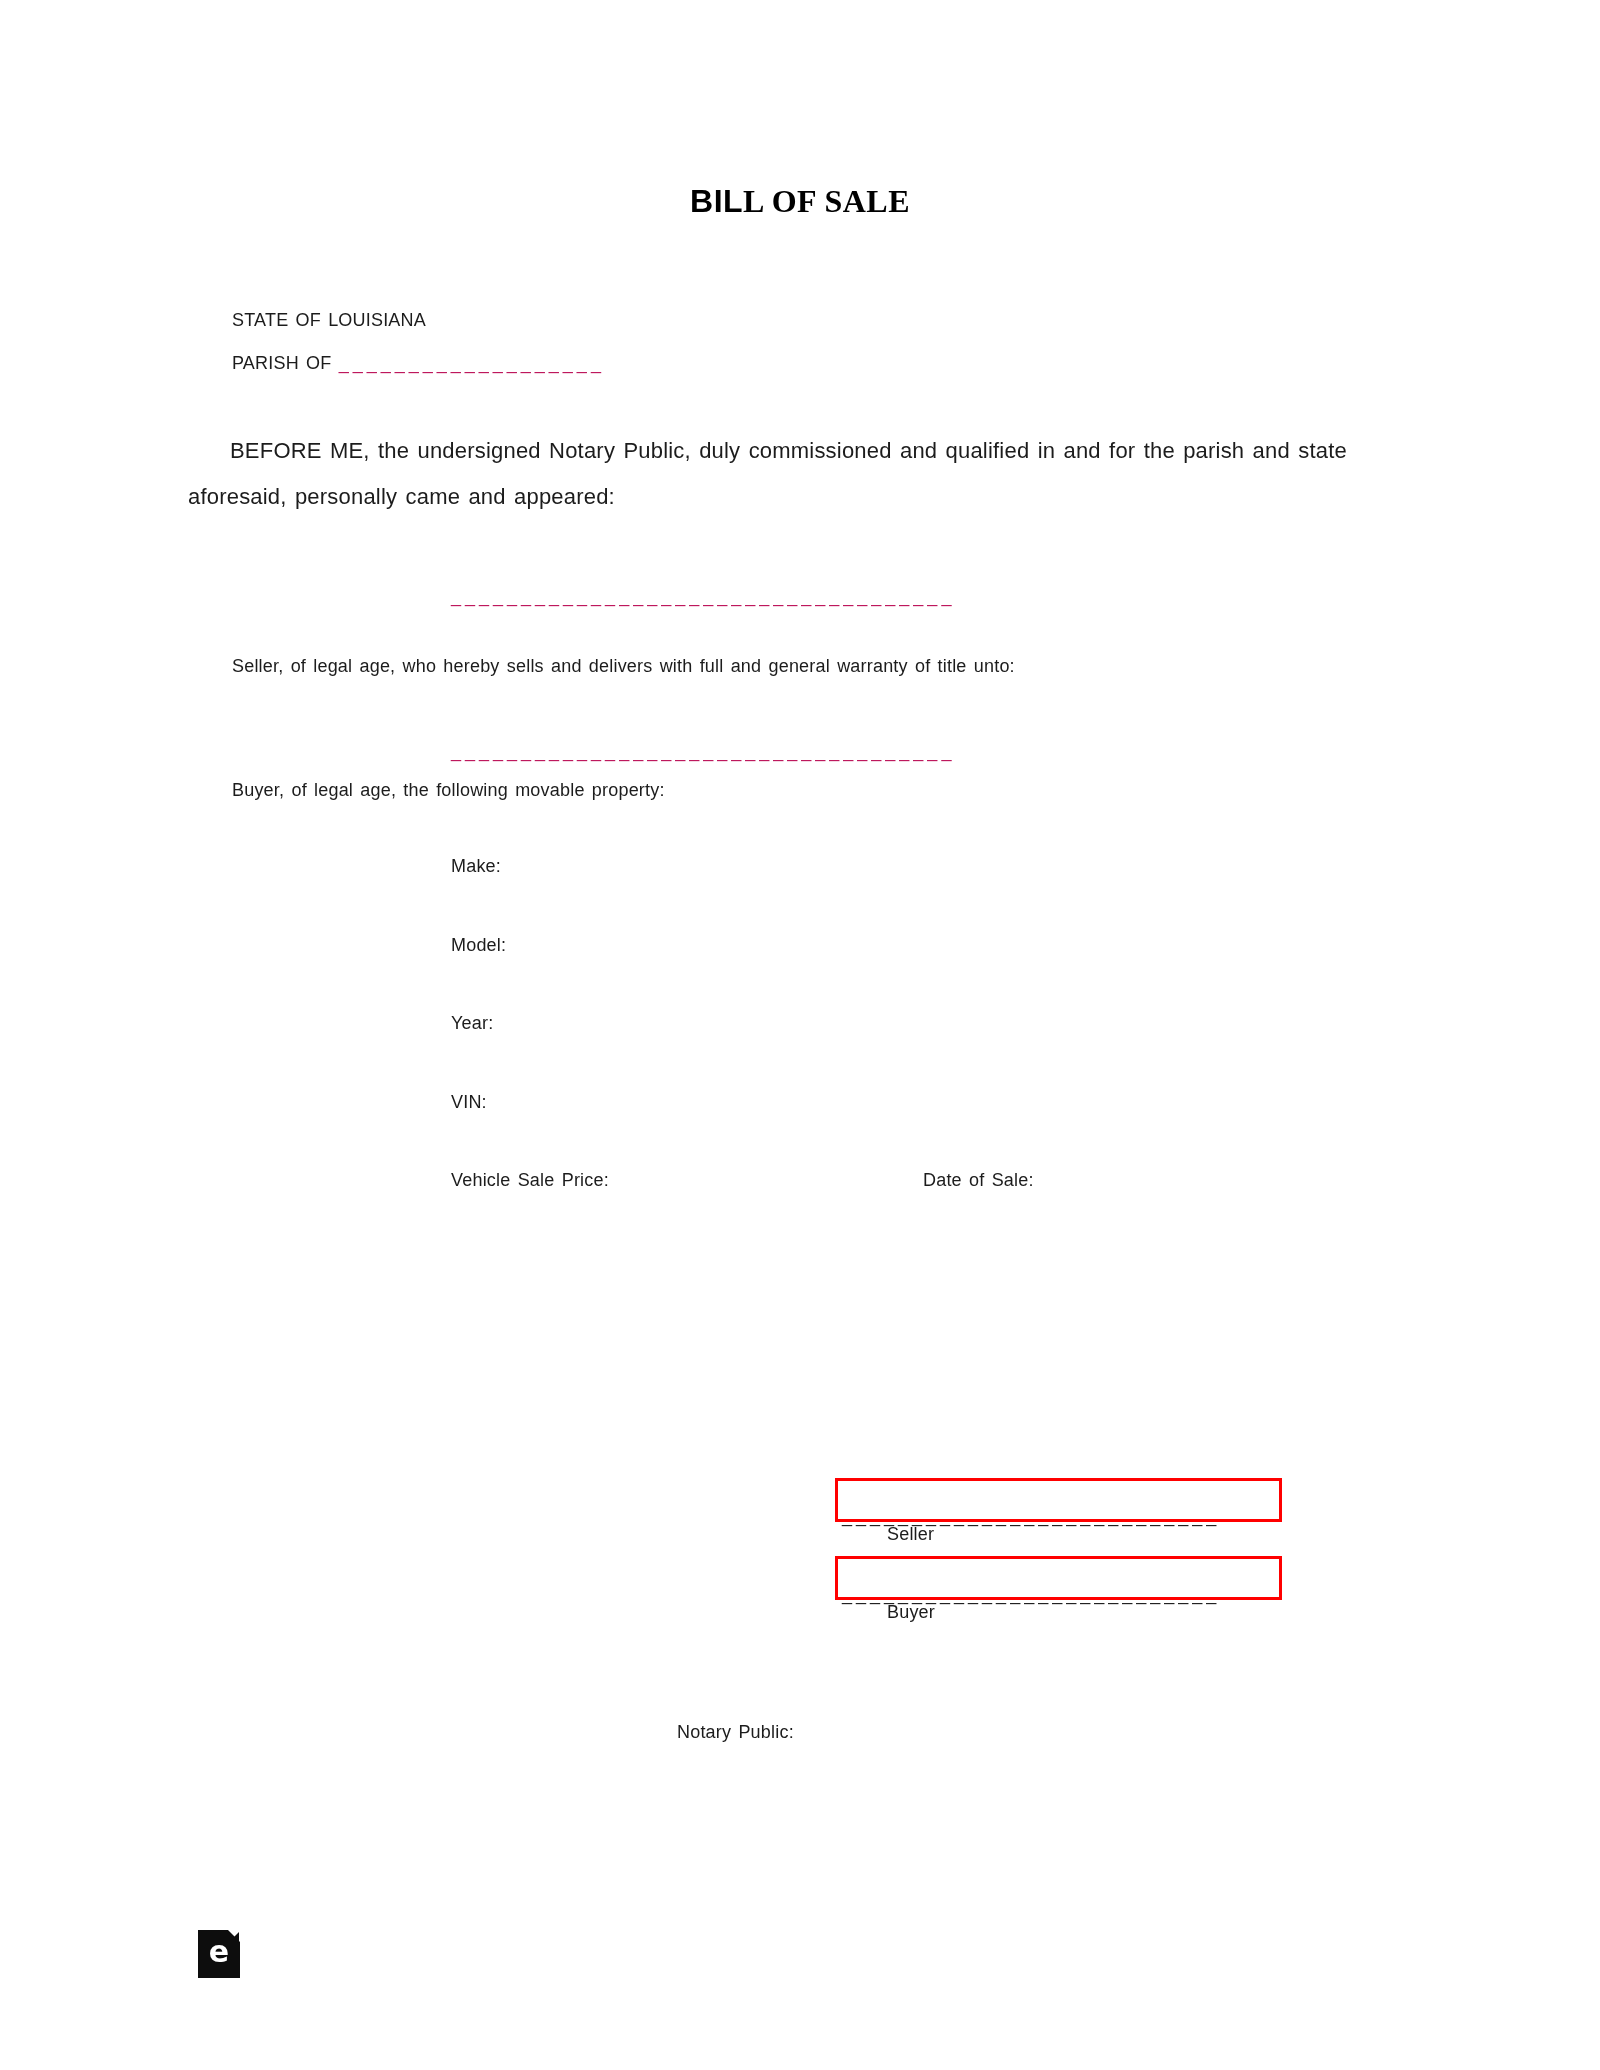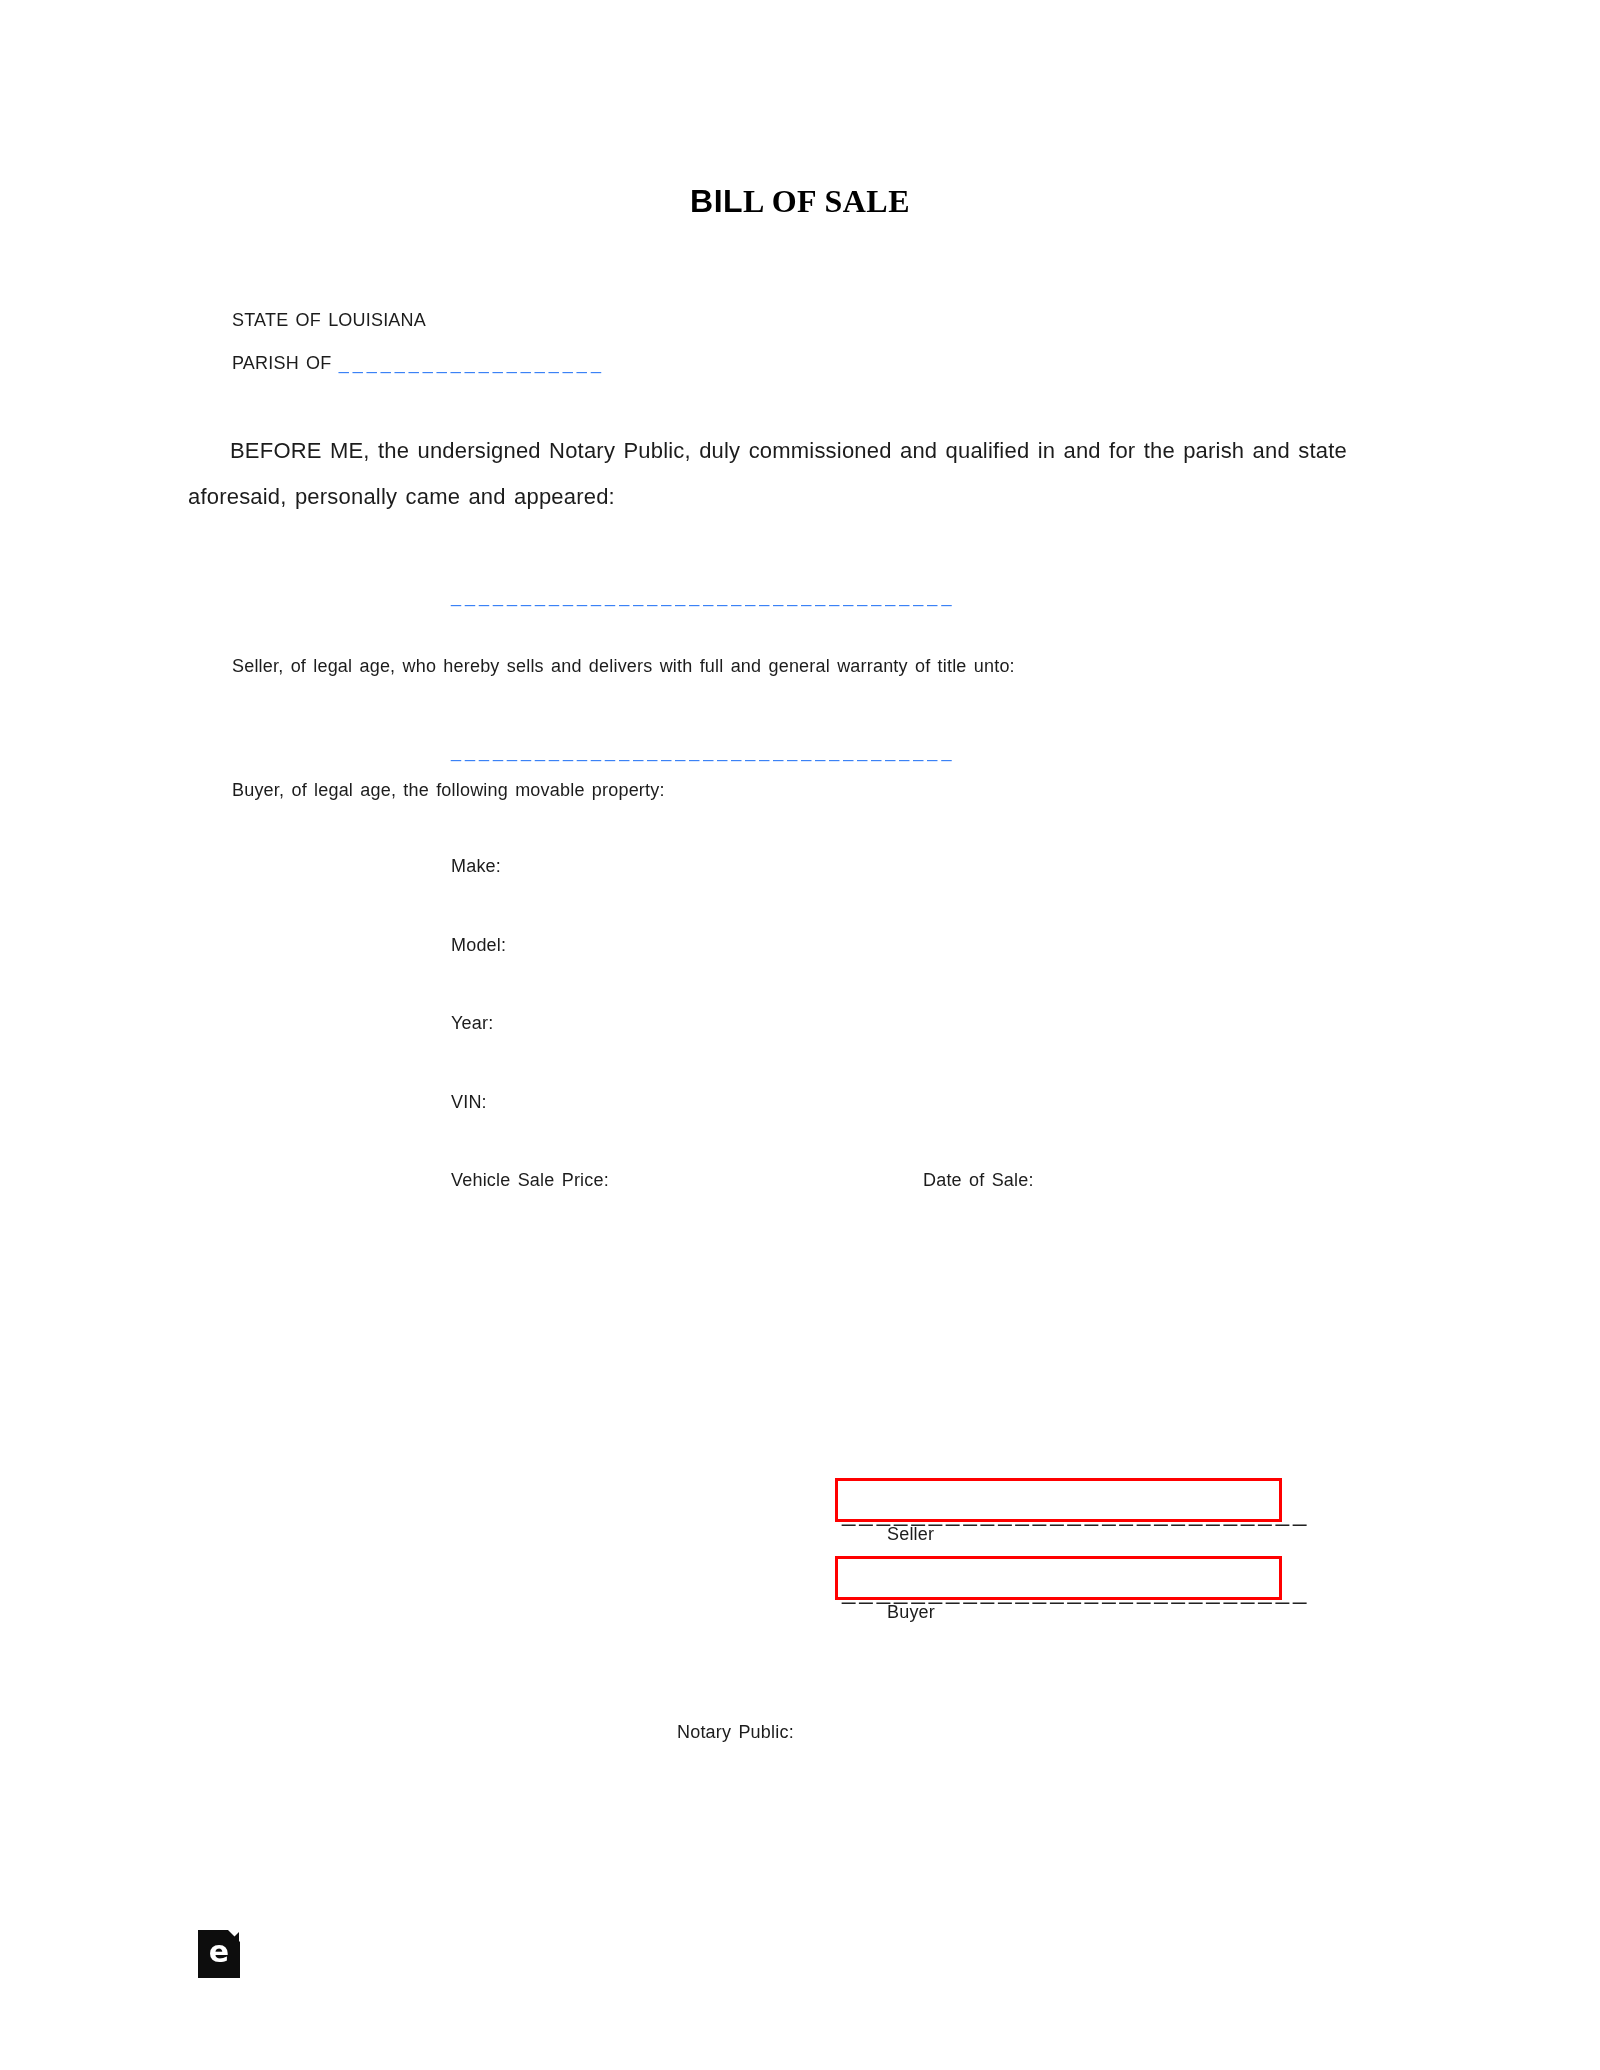--- a/index.html
+++ b/index.html
@@ -40,32 +40,32 @@
   .para {
     font-size: 22px;
     letter-spacing: 0.2px;
     word-spacing: 2px;
     line-height: 46px;
     white-space: normal;
   }
   .indent { text-indent: 42px; }
   .blank {
     letter-spacing: 4px;
-    color: #3b82f6;
+    color: #be185d;
     white-space: nowrap;
   }
   .sig-box {
     border: 3px solid #ff0000;
     background: transparent;
   }
   .box-line {
     position: absolute;
     left: 4px;
     bottom: -8px;
-    font-size: 24px;
+    font-size: 18px;
     letter-spacing: 4px;
     color: #222;
     white-space: nowrap;
   }
   .logo {
     left: 198px;
     top: 1930px;
     width: 42px;
     height: 48px;
     background: #0d0d0d;

